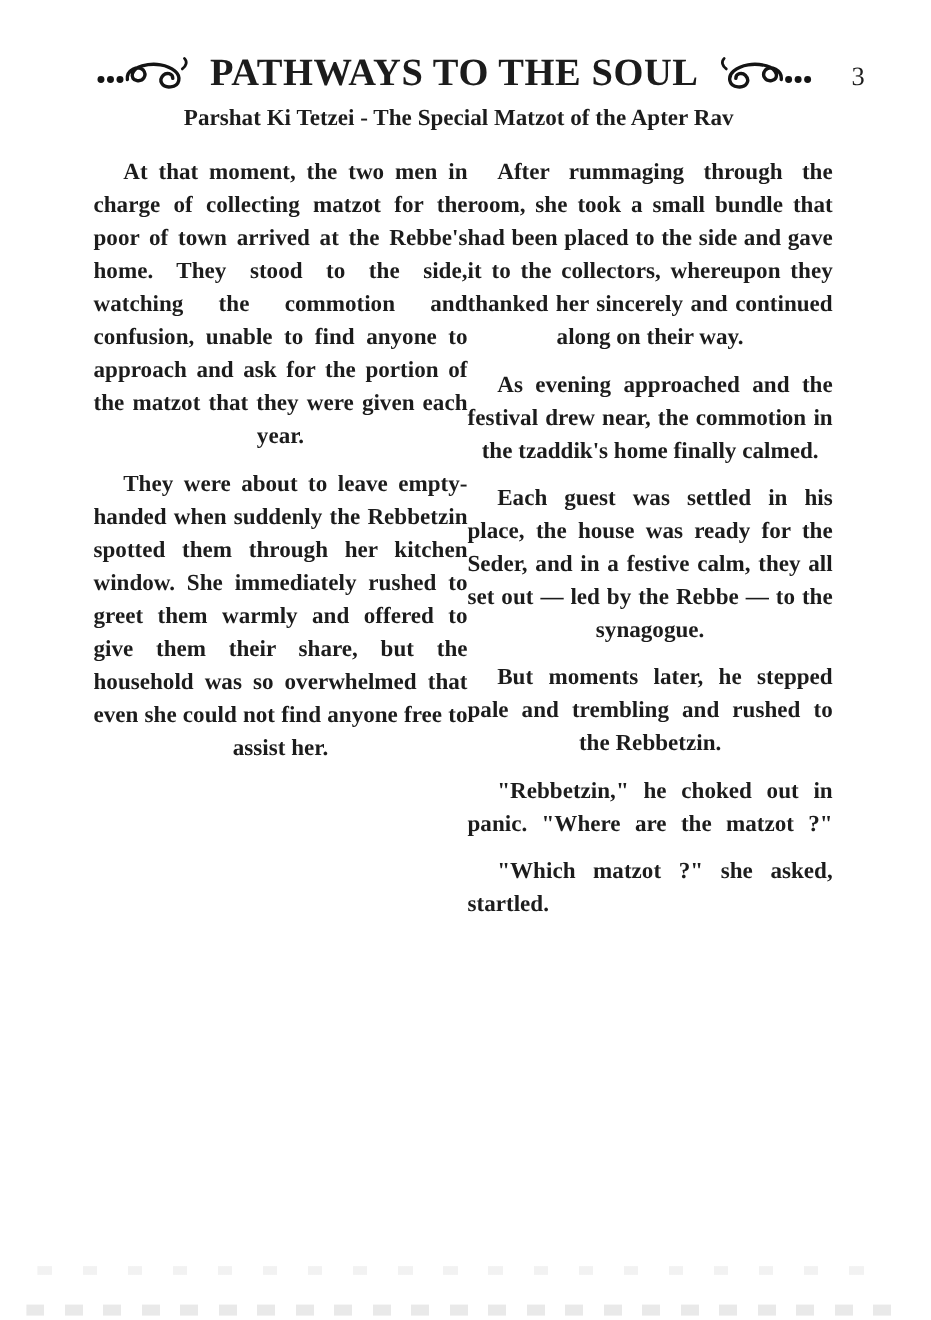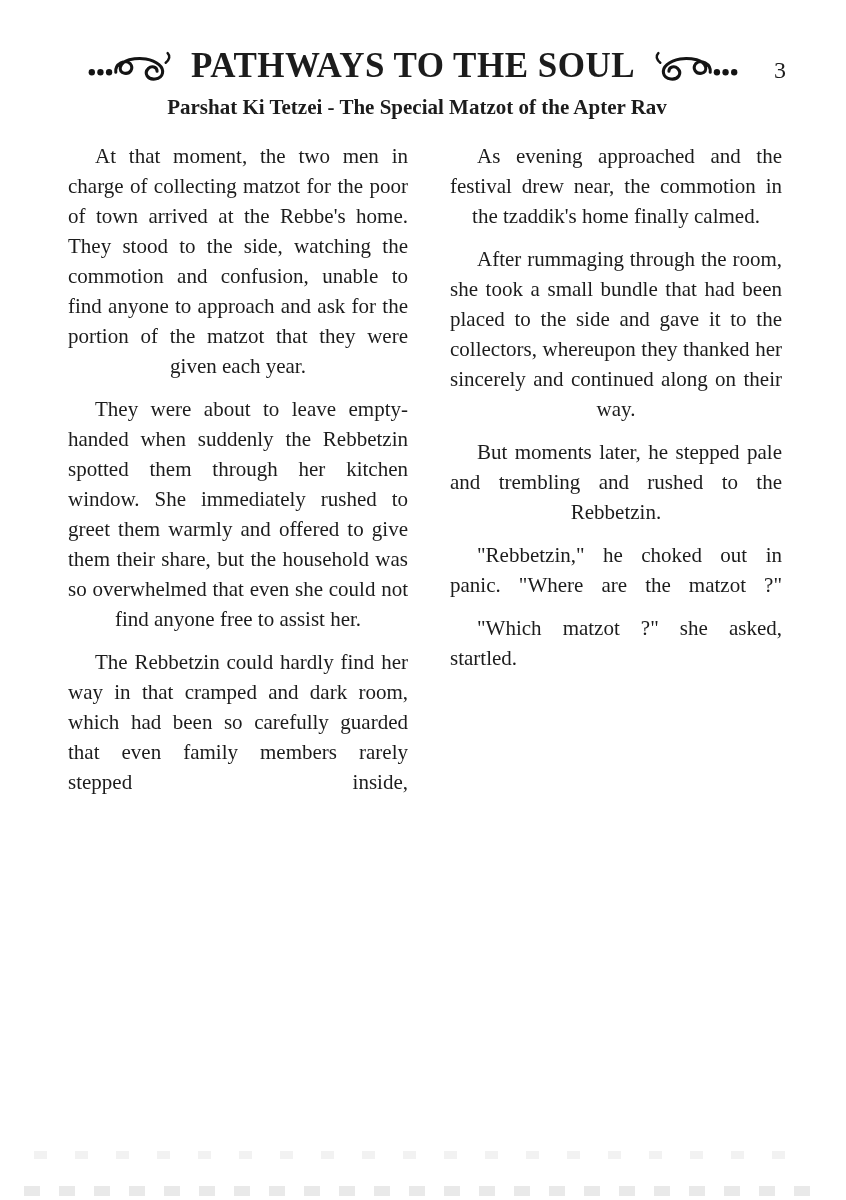--- a/index.html
+++ b/index.html
@@ -49,23 +49,23 @@
   .subtitle {
     margin: 9px 0 0 0;
     text-align: center;
     font-size: 21px;
     font-weight: bold;
     transform: translateX(-6px);
   }
   .columns {
     position: absolute;
     top: 141px;
-    left: 68px;
+    left: 85px;
     display: flex;
-    gap: 42px;
+    font-weight: bold;
   }
   .col { display: block; }
   .col-left  { width: 340px; }
   .col-right { width: 332px; }
   .para {
     margin: 0 0 13px 0;
     font-size: 21px;
     line-height: 30px;
     text-align: justify;
     color: #1c1c1c;
@@ -130,25 +130,25 @@
       </span>
     </div>
     <div class="page-number">3</div>
     <h2 class="subtitle">Parshat Ki Tetzei - The Special Matzot of the Apter Rav</h2>
   </div>
 
   <div class="columns">
     <div class="col col-left">
         <p class="para indent last-center">At that moment, the two men in charge of collecting matzot for the poor of town arrived at the Rebbe's home. They stood to the side, watching the commotion and confusion, unable to find anyone to approach and ask for the portion of the matzot that they were given each year.</p>
         <p class="para indent last-center">They were about to leave empty-handed when suddenly the Rebbetzin spotted them through her kitchen window. She immediately rushed to greet them warmly and offered to give them their share, but the household was so overwhelmed that even she could not find anyone free to assist her.</p>
-        <p class="para indent last-justify">The Rebbetzin could hardly find her way in that cramped and dark room, which had been so carefully guarded that even family members rarely stepped inside,</p>
       </div>
     <div class="col col-right">
+        <p class="para indent last-center">After rummaging through the room, she took a small bundle that had been placed to the side and gave it to the collectors, whereupon they thanked her sincerely and continued along on their way.</p>
         <p class="para indent last-center">As evening approached and the festival drew near, the commotion in the tzaddik's home finally calmed.</p>
-        <p class="para indent last-center">After rummaging through the room, she took a small bundle that had been placed to the side and gave it to the collectors, whereupon they thanked her sincerely and continued along on their way.</p>
+        <p class="para indent last-center">Each guest was settled in his place, the house was ready for the Seder, and in a festive calm, they all set out — led by the Rebbe — to the synagogue.</p>
         <p class="para indent last-center">But moments later, he stepped pale and trembling and rushed to the Rebbetzin.</p>
         <p class="para indent last-justify">"Rebbetzin," he choked out in panic. "Where are the matzot ?"</p>
         <p class="para indent last-left">"Which matzot ?" she asked, startled.</p>
       </div>
   </div>
 
   <div class="noise-row-1"></div>
   <div class="noise-row-2"></div>
 
 </div>

